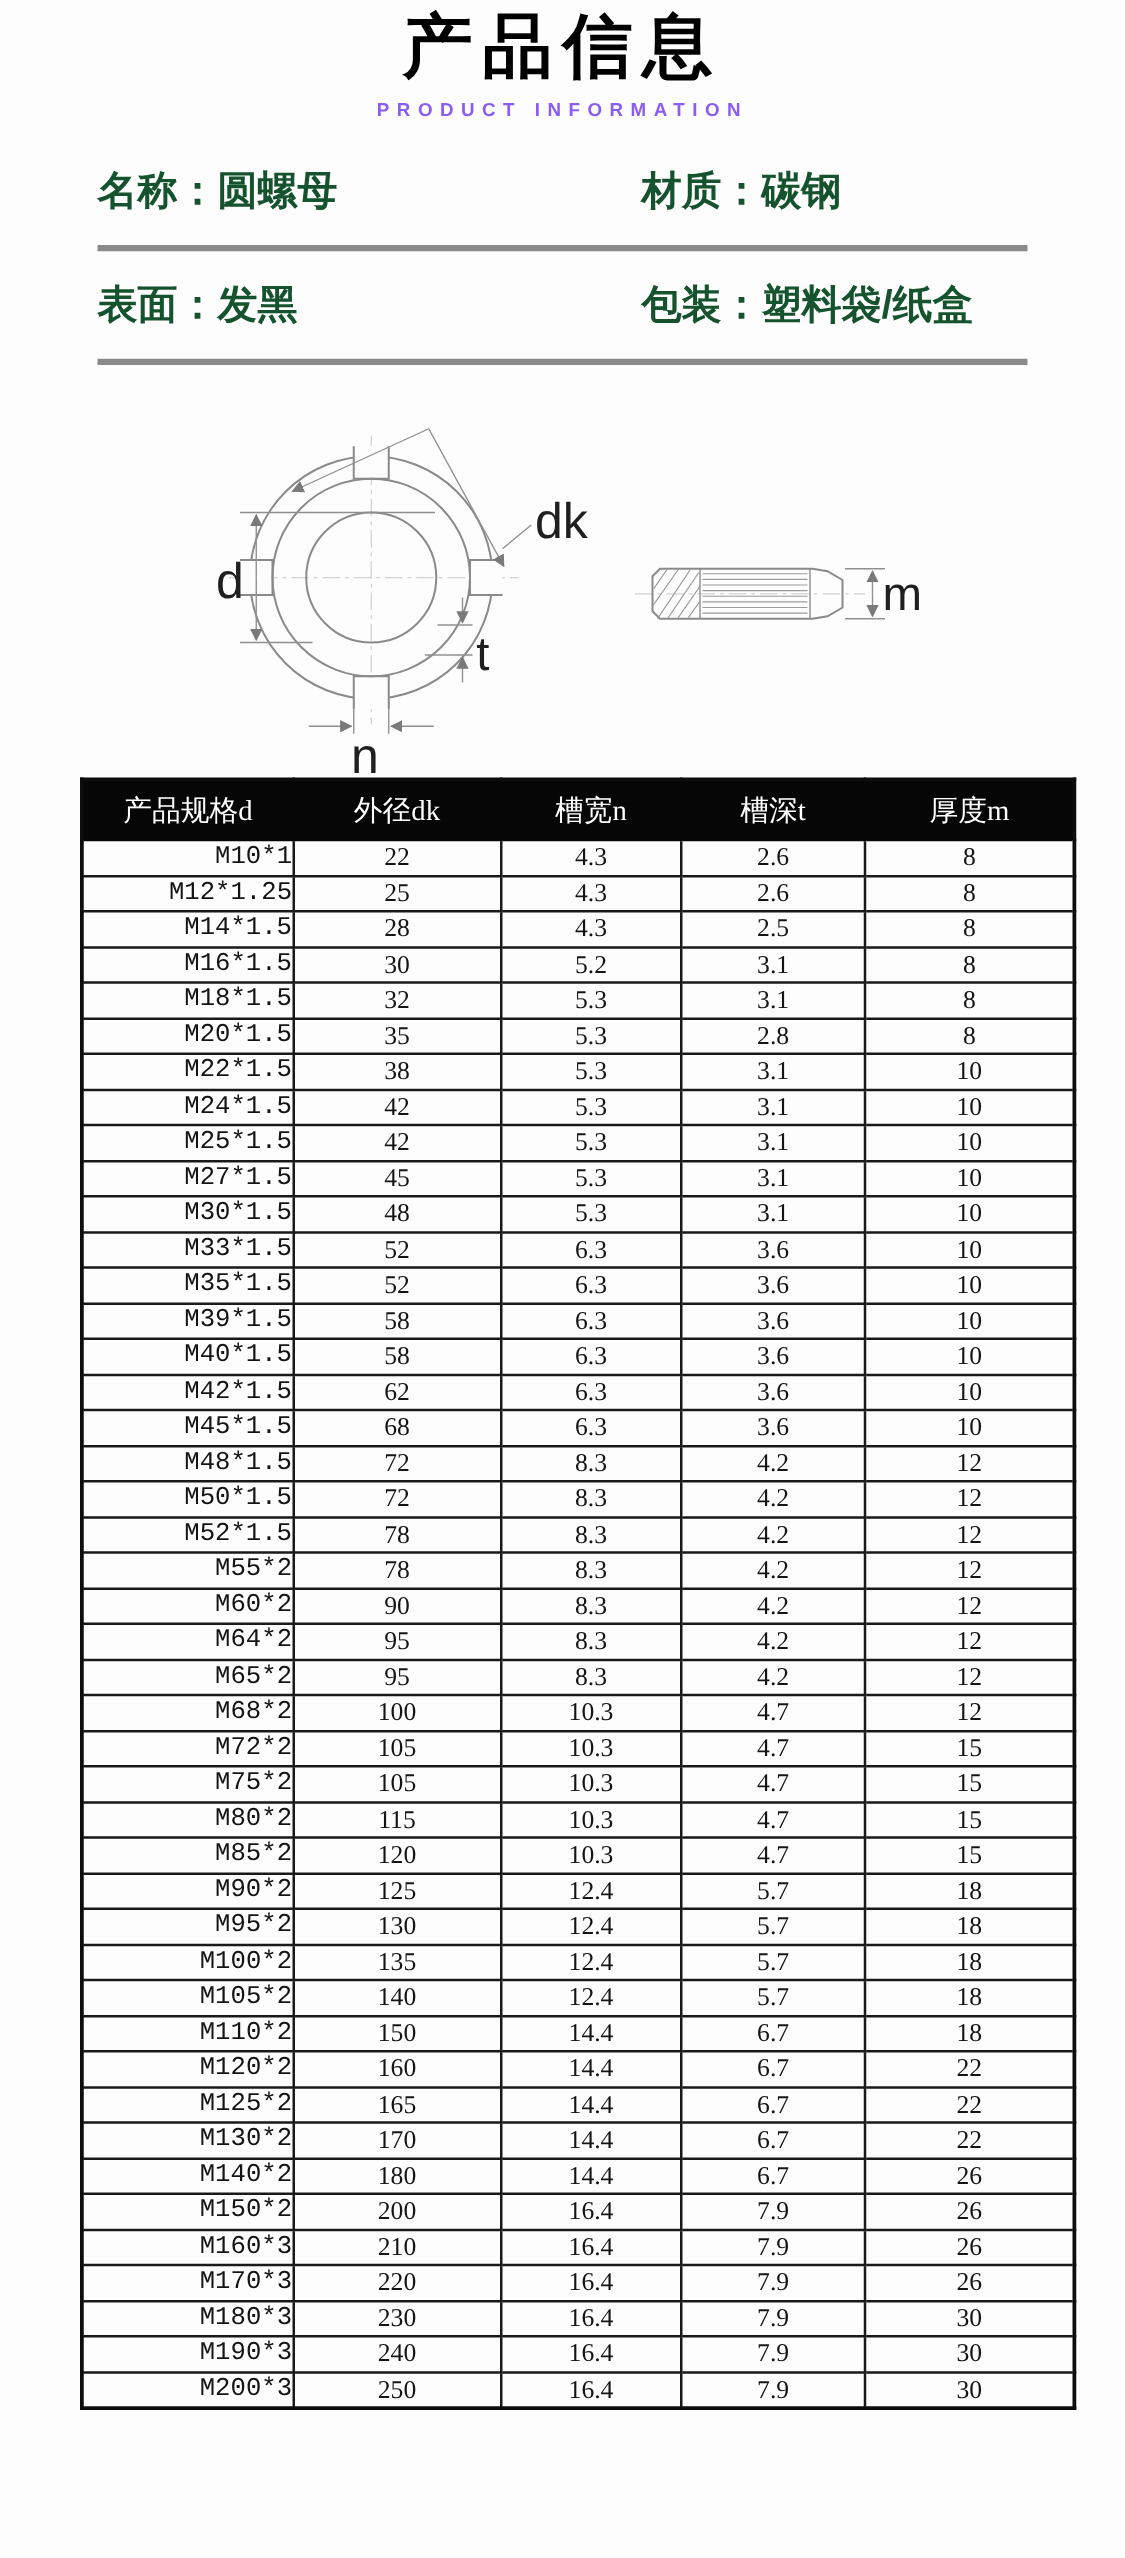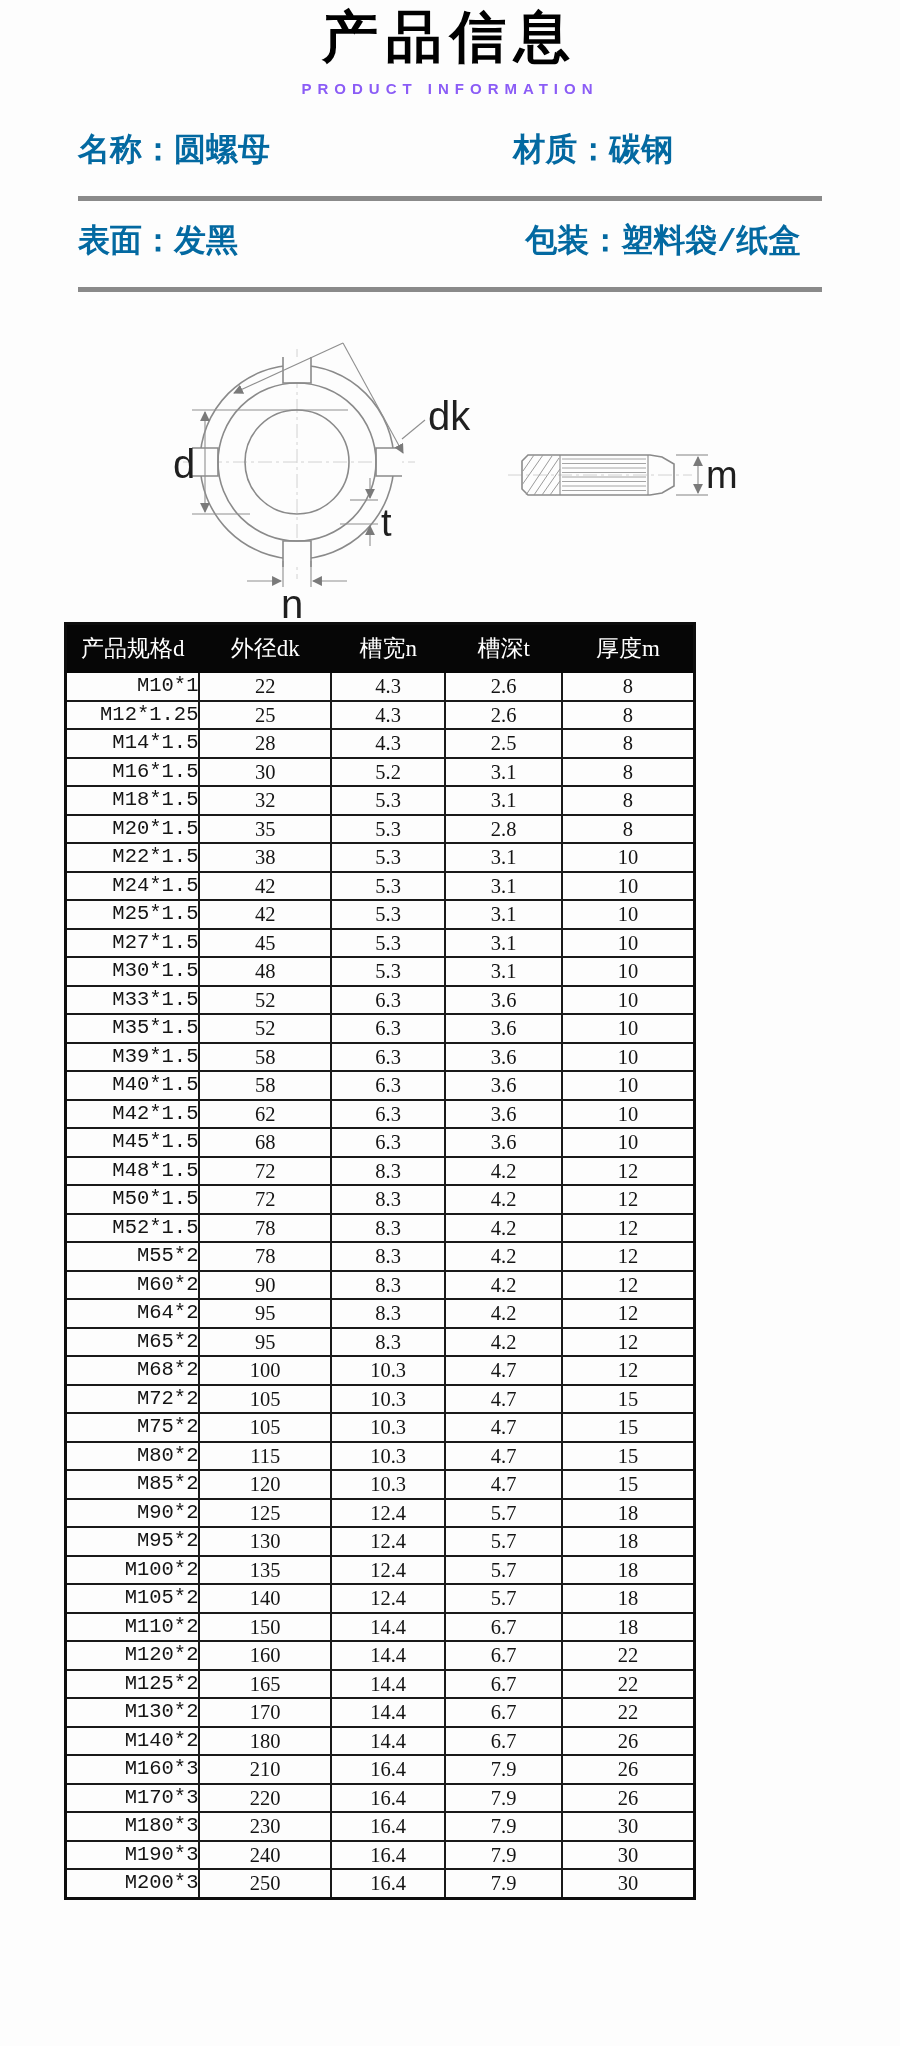--- a/index.html
+++ b/index.html
@@ -14,31 +14,31 @@
     font-weight:900;letter-spacing:8px;color:#000;
   }
   .subtitle{
     margin-top:4px;text-align:center;font-size:15px;line-height:22px;
     font-weight:700;letter-spacing:6px;color:#8b5cf6;
   }
   
   .info{margin:26px 78px 0 78px;}
   .info-row{
     display:grid;grid-template-columns:58.5% 41.5%;
-    font-size:32px;line-height:40px;font-weight:600;color:#0369a1;font-family:Liberation Mono, monospace;
+    font-size:32px;line-height:40px;font-weight:600;color:#14532d;
   }
   .info-row.first{padding:6px 0 24px 0;}
-  .info-row.second{padding:22px 0 24px 0;gap:12px;}
+  .info-row.second{padding:22px 0 24px 0;}
   .rule{height:5px;background:#8a8a8a;border:none;margin:0;}
   
   .diagram{display:block;width:900px;height:330px;}
   .dim-label{font-family:"Liberation Sans","DejaVu Sans",sans-serif;fill:#1f1f1f;}
   
   table.spec{
-    width:632px;margin:0 0 0 64px;border-collapse:collapse;table-layout:fixed;
+    width:797px;margin:0 0 0 64px;border-collapse:collapse;table-layout:fixed;
     font-family:"Liberation Serif","DejaVu Serif",serif;
     border:3px solid #0d0d0d;
   }
   table.spec thead th{
     background:#060606;color:#fff;font-weight:500;font-size:23px;
     height:46px;border:2px solid #060606;text-align:center;padding:0;
   }
   table.spec tbody td{
     height:26.5px;border:2px solid #191919;font-size:20.5px;line-height:1;
     color:#141414;text-align:center;padding:0;white-space:nowrap;overflow:hidden;
@@ -445,20 +445,27 @@
     <td>22</td>
   </tr>
         <tr>
     <td class="c-spec">M140*2</td>
     <td>180</td>
     <td>14.4</td>
     <td>6.7</td>
     <td>26</td>
   </tr>
         <tr>
+    <td class="c-spec">M150*2</td>
+    <td>200</td>
+    <td>16.4</td>
+    <td>7.9</td>
+    <td>26</td>
+  </tr>
+        <tr>
     <td class="c-spec">M160*3</td>
     <td>210</td>
     <td>16.4</td>
     <td>7.9</td>
     <td>26</td>
   </tr>
         <tr>
     <td class="c-spec">M170*3</td>
     <td>220</td>
     <td>16.4</td>

